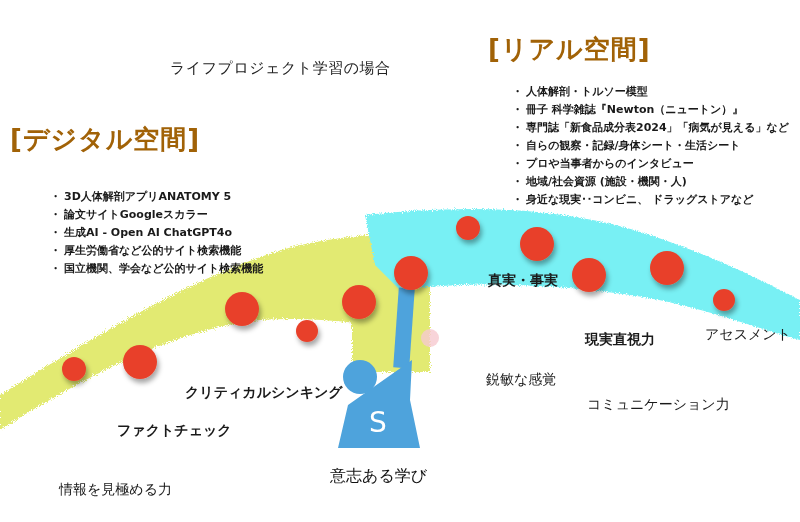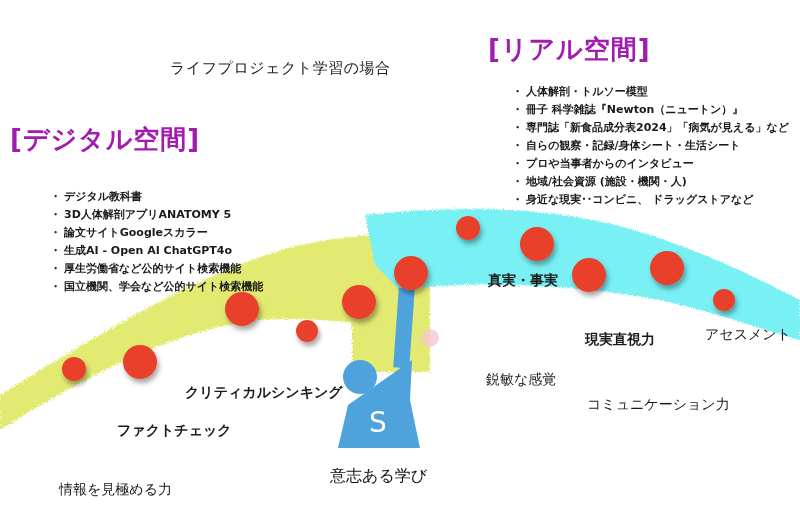--- a/index.html
+++ b/index.html
@@ -1,21 +1,21 @@
 <!DOCTYPE html>
 <html><head>
 <meta charset="utf-8">
 <style>
   html, body { margin:0; padding:0; }
   body { width:800px; height:522px; background:#ffffff; position:relative; overflow:hidden;
          font-family:"DejaVu Sans","Liberation Sans",sans-serif; color:#1a1a1a; }
   .abs { position:absolute; }
   #art { position:absolute; left:0; top:0; width:800px; height:522px; }
   .title { left:170px; top:59px; font-size:15px; color:#222; letter-spacing:0.5px; }
-  .heading { font-size:26px; font-weight:bold; color:#a21caf; letter-spacing:1px; }
+  .heading { font-size:26px; font-weight:bold; color:#a16207; letter-spacing:1px; }
   .h-digital { left:10px; top:122px; }
   .h-real { left:488px; top:32px; }
   ul.list { list-style:none; margin:16px; padding:0; font-size:11px; font-weight:bold; color:#1a1a1a; }
   ul.list li { height:18px; line-height:18px; white-space:nowrap; }
   ul.list li::before { content:"・"; margin-right:3px; }
   .list-digital { left:34px; top:172px; }
   .list-real { left:496px; top:67px; }
   .label { font-size:14px; white-space:nowrap;text-align:center; }
   .label.b { font-weight:bold; }
   .center-label { left:330px; top:466px; font-size:16px; font-weight:normal; color:#111; }
@@ -61,21 +61,20 @@
     <circle cx="589" cy="275" r="17"></circle>
     <circle cx="667" cy="268" r="17"></circle>
     <circle cx="724" cy="300" r="11"></circle>
   </g>
 </svg>
 
 <div class="abs title">ライフプロジェクト学習の場合</div>
 
 <div class="abs heading h-digital">[デジタル空間]</div>
 <ul class="abs list list-digital">
-  <li>デジタル教科書</li>
   <li>3D人体解剖アプリANATOMY 5</li>
   <li>論文サイトGoogleスカラー</li>
   <li>生成AI - Open AI  ChatGPT4o</li>
   <li>厚生労働省など公的サイト検索機能</li>
   <li>国立機関、学会など公的サイト検索機能</li>
 </ul>
 
 <div class="abs heading h-real">[リアル空間]</div>
 <ul class="abs list list-real">
   <li>人体解剖・トルソー模型</li>

